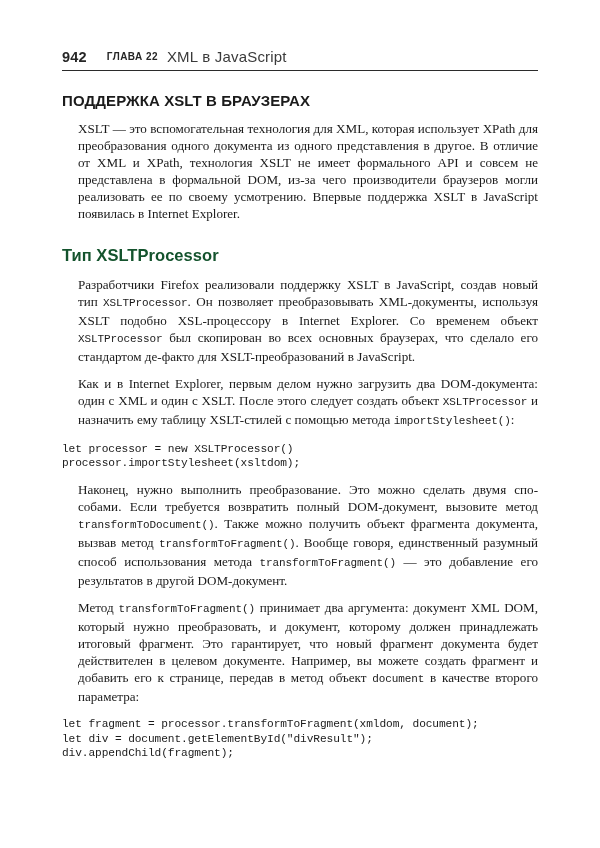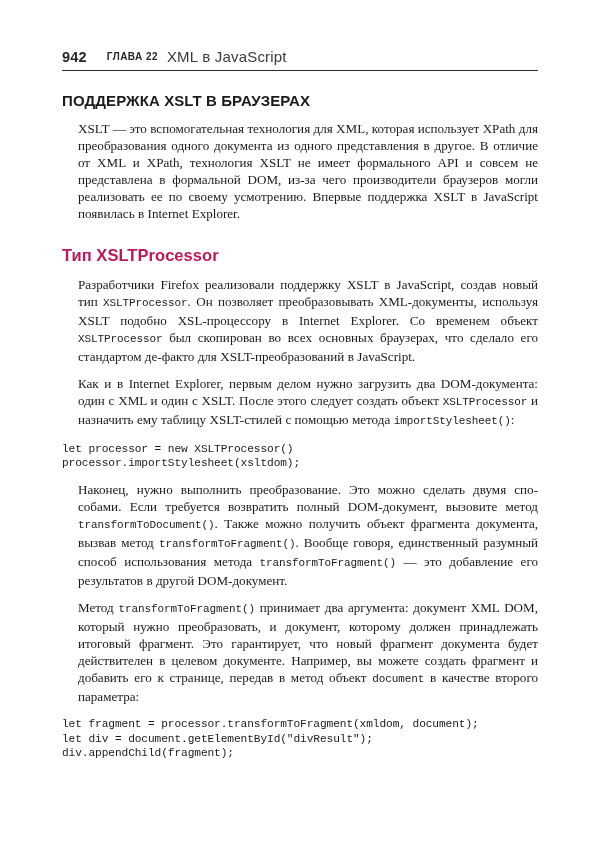--- a/index.html
+++ b/index.html
@@ -74,21 +74,21 @@
     letter-spacing: 0.1px;
     color: #1b1b1b;
     margin: 21px 0 0 0;
     line-height: 1.2;
   }
   h2.sub-title {
     font-family: "Liberation Sans", "DejaVu Sans", sans-serif;
     font-size: 16.5px;
     font-weight: 700;
     letter-spacing: 0.05px;
-    color: #be185d;
+    color: #14532d;
     margin: 24px 0 0 0;
     line-height: 1.2;
   }
 
   
   p.body {
     font-size: 13.1px;
     line-height: 17px;
     text-align: justify;
     margin: 10px 0 0 16px;

